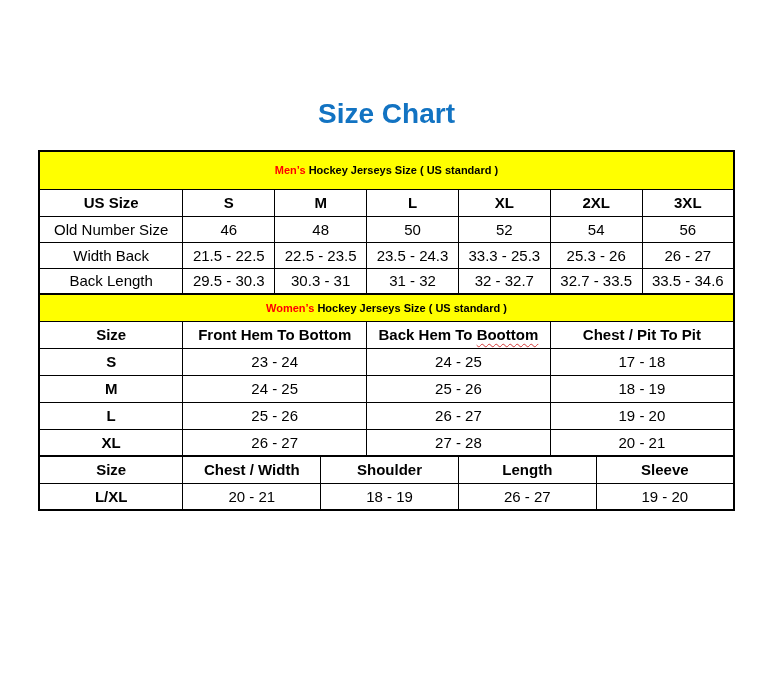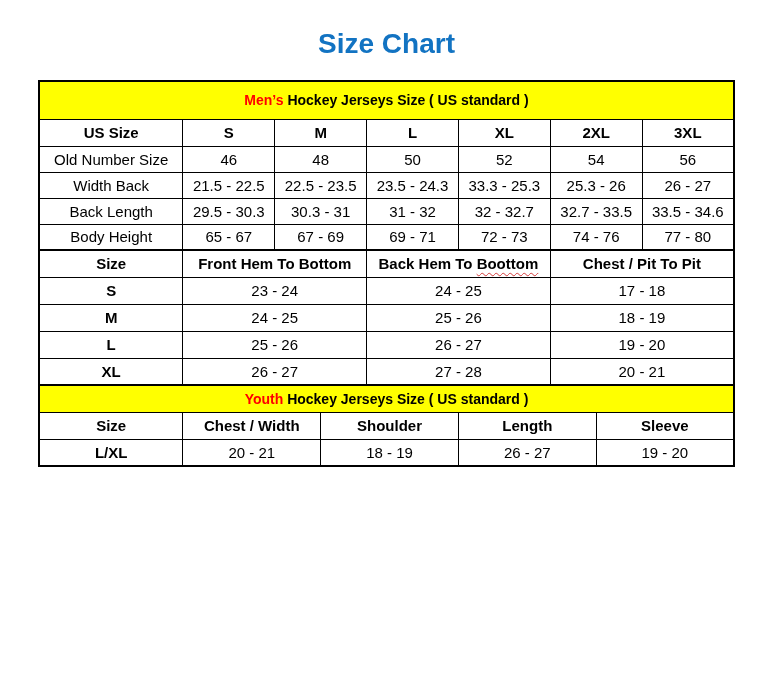--- a/index.html
+++ b/index.html
@@ -7,40 +7,40 @@
     --banner-yellow:#FFFF00;
     --accent-red:#FF0000;
     --border-black:#000000;
   }
   *{box-sizing:border-box;}
   html,body{margin:0;padding:0;}
   body{
     width:776px;height:692px;overflow:hidden;background:#ffffff;
     font-family:"Liberation Sans", sans-serif;color:#000;
   }
-  .page{padding-top:28px;}
+  .page{padding-top:98px;}
   .page-title{
     width:697px;margin:0 0 0 38px;text-align:center;
     color:var(--title-blue);font-size:28px;font-weight:bold;
     letter-spacing:0px;
   }
   .tables{margin:20px 0 0 38px;width:697px;}
   table{
     border-collapse:collapse;width:100%;table-layout:fixed;
     border:2px solid var(--border-black);
   }
   table + table{margin-top:-2px;}
   td,th{
     border:1px solid var(--border-black);
     text-align:center;vertical-align:middle;
     padding:1px 2px;overflow:hidden;white-space:nowrap;
   }
   .banner-cell{
     background:var(--banner-yellow);
-    height:34px;font-size:14px;font-weight:bold;
+    height:34px;font-size:11px;font-weight:bold;
   }
   #mens .banner-cell{height:38px;}
   .banner-accent{color:var(--accent-red);}
   th{height:27px;font-size:15px;font-weight:bold;}
   td{height:26px;font-size:15px;font-weight:normal;}
   #womens td,#youth td{height:27px;}
   .bold-first td.row-label{font-weight:bold;}
   .misspell{
     text-decoration:underline;
     text-decoration-style:wavy;
@@ -98,39 +98,33 @@
           </tr>
           <tr>
             <td class="row-label">Back Length</td>
             <td>29.5 - 30.3</td>
             <td>30.3 - 31</td>
             <td>31 - 32</td>
             <td>32 - 32.7</td>
             <td>32.7 - 33.5</td>
             <td>33.5 - 34.6</td>
           </tr>
-          <tr>
-            <td class="row-label">Body Height</td>
-            <td>65 - 67</td>
-            <td>67 - 69</td>
-            <td>69 - 71</td>
-            <td>72 - 73</td>
-            <td>74 - 76</td>
-            <td>77 - 80</td>
-          </tr>
         </tbody>
       </table>
       <table id="womens" class="bold-first">
         <colgroup>
           <col style="width: 20.7%;">
           <col style="width: 26.433%;">
           <col style="width: 26.433%;">
           <col style="width: 26.433%;">
         </colgroup>
         <tbody>
+          <tr>
+            <td colspan="4" class="banner-cell"><span class="banner-accent">Women’s</span><span> Hockey Jerseys Size ( US standard )</span></td>
+          </tr>
           <tr>
             <th>Size</th>
             <th>Front Hem To Bottom</th>
             <th>Back Hem To <span class="misspell">Boottom</span></th>
             <th>Chest / Pit To Pit</th>
           </tr>
           <tr>
             <td class="row-label">S</td>
             <td>23 - 24</td>
             <td>24 - 25</td>
@@ -159,23 +153,20 @@
       <table id="youth" class="bold-first">
         <colgroup>
           <col style="width: 20.7%;">
           <col style="width: 19.825%;">
           <col style="width: 19.825%;">
           <col style="width: 19.825%;">
           <col style="width: 19.825%;">
         </colgroup>
         <tbody>
           <tr>
-            <td colspan="5" class="banner-cell"><span class="banner-accent">Youth</span><span> Hockey Jerseys Size ( US standard )</span></td>
-          </tr>
-          <tr>
             <th>Size</th>
             <th>Chest / Width</th>
             <th>Shoulder</th>
             <th>Length</th>
             <th>Sleeve</th>
           </tr>
           <tr>
             <td class="row-label">L/XL</td>
             <td>20 - 21</td>
             <td>18 - 19</td>

